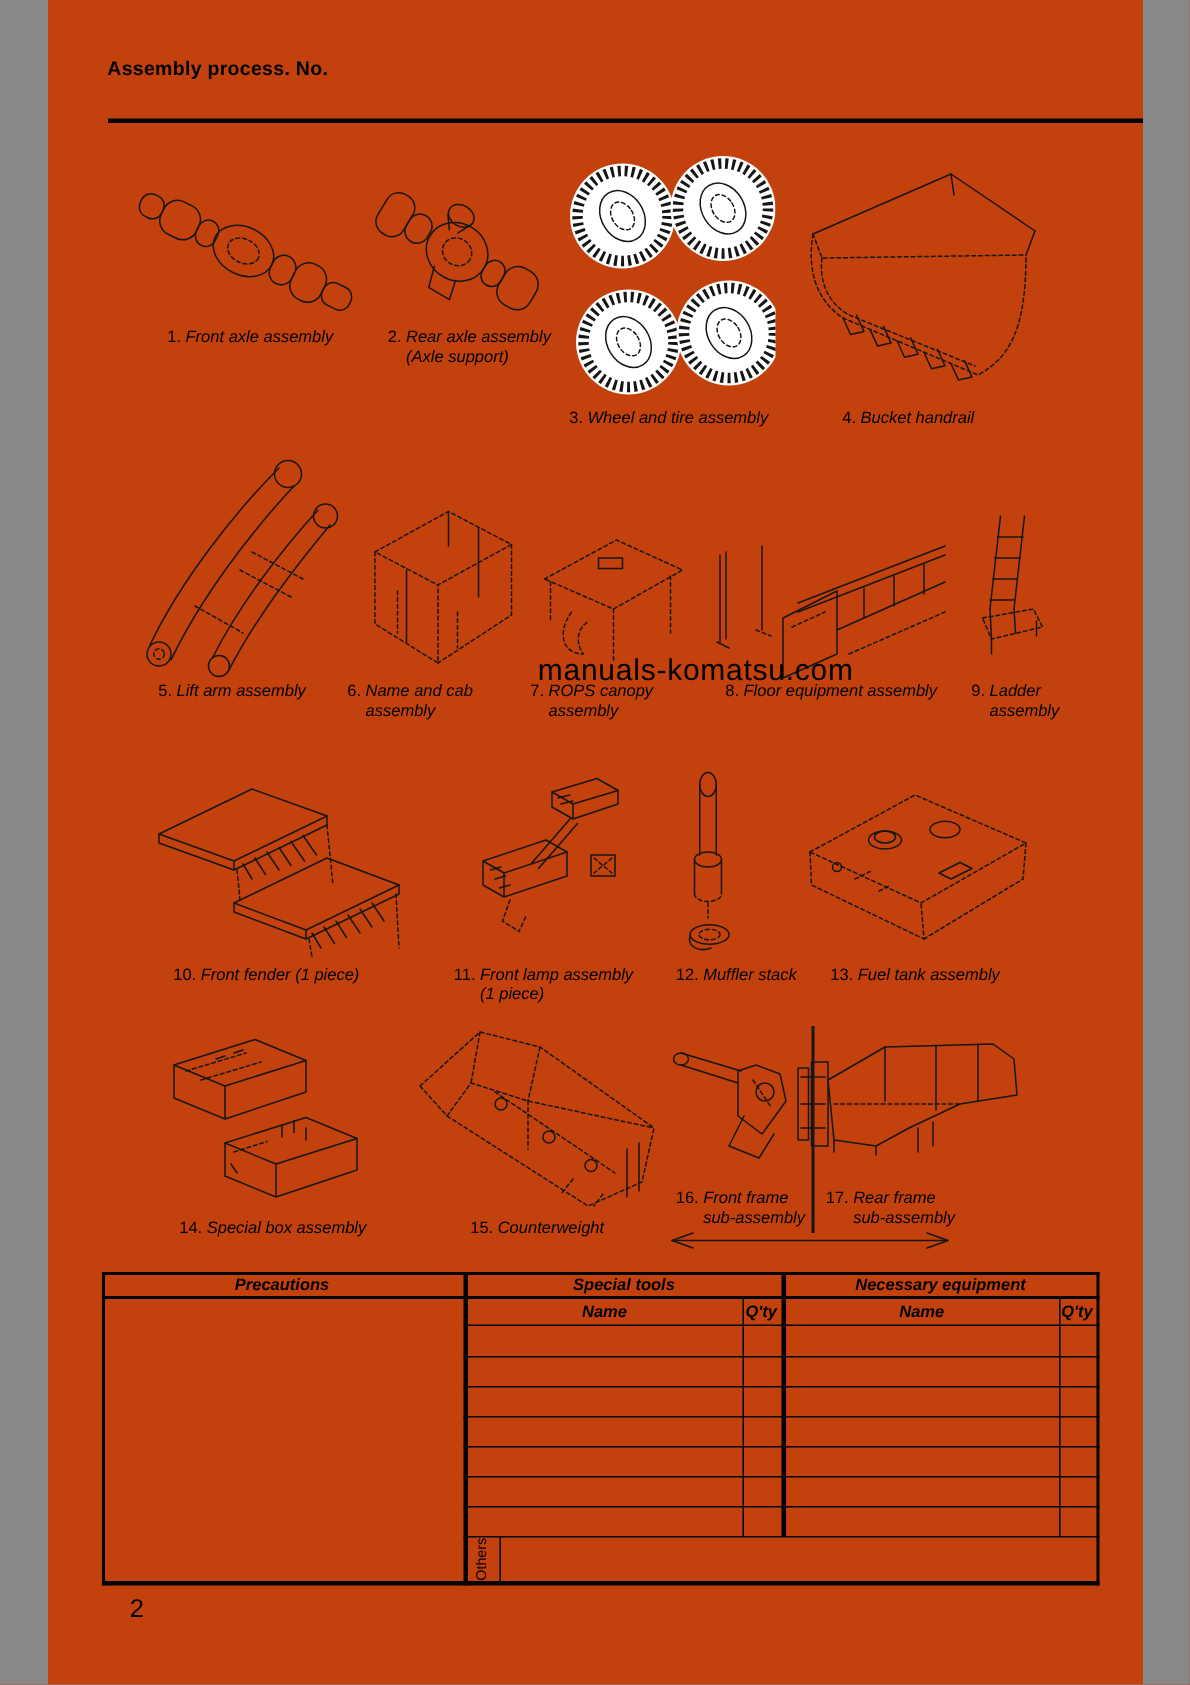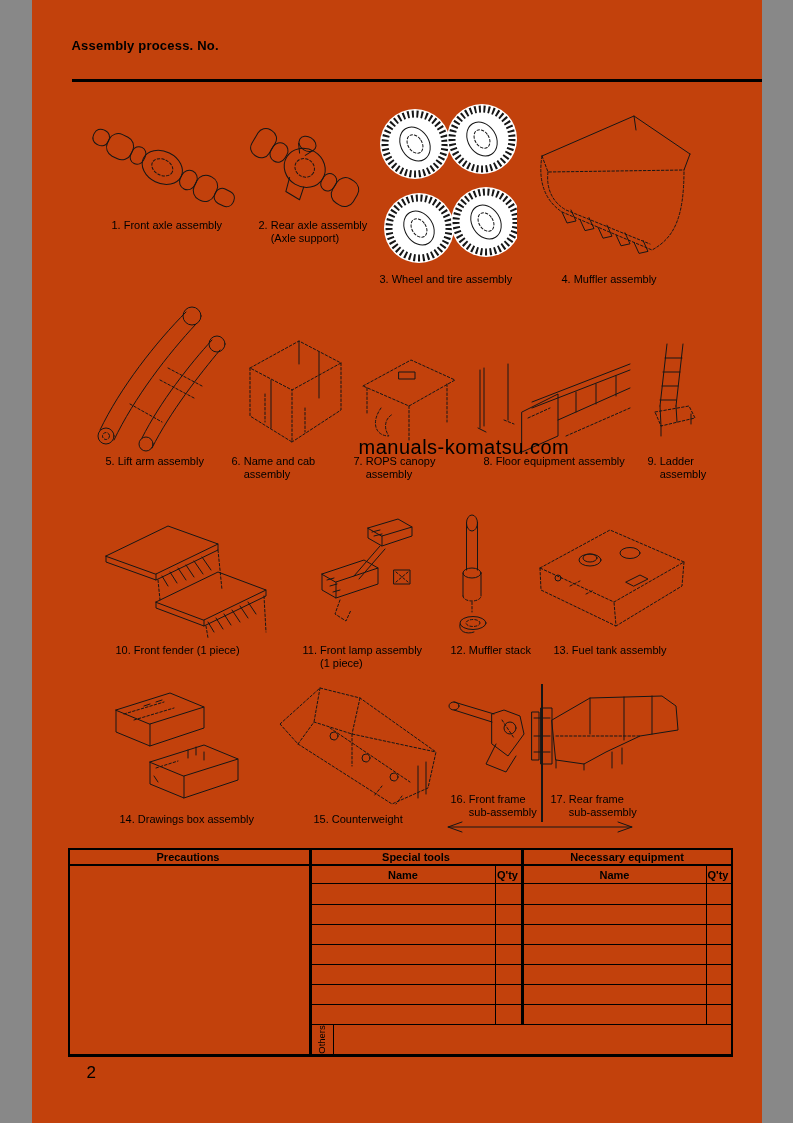--- a/index.html
+++ b/index.html
@@ -12,26 +12,26 @@
   .kicker{position:absolute;left:40px;top:38px;font-size:13px;font-weight:bold;letter-spacing:.2px;}
   .title{position:absolute;left:40px;top:52px;font-size:20px;font-weight:bold;letter-spacing:.2px;}
   .title .code{margin-right:26px;}
   .rule{position:absolute;left:40px;top:79px;width:713px;height:3px;background:#000;}
   
   .fig{position:absolute;z-index:1;}
   .s{fill:none;stroke:#161616;stroke-width:1;stroke-linecap:round;stroke-linejoin:round;}
   .d{fill:none;stroke:#161616;stroke-width:1;stroke-linecap:round;stroke-linejoin:round;stroke-dasharray:2.5,2;}
   .tread{fill:none;stroke:#161616;stroke-width:7;stroke-dasharray:2,2.6;}
   .cap{position:absolute;display:flex;gap:3px;font-size:11px;line-height:12.5px;white-space:nowrap;z-index:2;}
-  .cap .lines{display:flex;flex-direction:column;}
+  .cap .lines{display:flex;flex-direction:column;font-style:italic;}
   
   .watermark{position:absolute;left:327px;top:436px;font-size:20px;font-weight:400;letter-spacing:.5px;color:#000;z-index:5;}
   
   .hl,.vl{position:absolute;background:#000;z-index:1;}
-  .tbl-h{position:absolute;font-size:11px;font-weight:bold;text-align:center;z-index:2;}
+  .tbl-h{position:absolute;font-size:11px;font-weight:bold;text-align:center;z-index:2;font-style:italic;}
   .others-cell{position:absolute;left:277px;top:1024px;width:25px;height:30px;display:flex;align-items:center;justify-content:center;z-index:2;}
   .others-cell span{transform:rotate(-90deg);font-size:9.5px;white-space:nowrap;}
   .pageno{position:absolute;left:55px;top:1063px;font-size:17px;}
   .splitline{position:absolute;left:509px;top:684px;width:2px;height:138px;background:#161616;z-index:1;}
 </style>
 </head>
 <body>
 
 <div class="page">
 
@@ -120,21 +120,21 @@
   </div>
   <div class="cap" style="left:348px;top:273px">
     <span>3.</span>
     <span class="lines">
         <span>Wheel and tire assembly</span>
       </span>
   </div>
   <div class="cap" style="left:530px;top:273px">
     <span>4.</span>
     <span class="lines">
-        <span>Muffler assembly</span>
+        <span>Bucket handrail</span>
       </span>
   </div>
 
   <svg class="fig" style="left:58px;top:284px" width="145" height="172" viewBox="0 0 145 172">
     <circle class="s" cx="16" cy="152" r="8"></circle>
       <circle class="d" cx="16" cy="152" r="3.5"></circle>
     <path class="s" d="M10,146 C30,104 66,58 96,28"></path>
     <path class="s" d="M24,156 C44,114 78,70 106,40"></path>
     <circle class="s" cx="102" cy="32" r="9"></circle>
     <circle class="s" cx="56" cy="160" r="7"></circle>
@@ -339,21 +339,21 @@
 
   <svg class="fig" style="left:410px;top:818px" width="196" height="18" viewBox="0 0 196 18">
     <line class="s" x1="6" y1="9" x2="190" y2="9"></line>
     <path class="s" d="M20,4 L6,9 L20,14"></path>
     <path class="s" d="M176,4 L190,9 L176,14"></path>
   </svg>
 
   <div class="cap" style="left:88px;top:813px">
     <span>14.</span>
     <span class="lines">
-        <span>Drawings box assembly</span>
+        <span>Special box assembly</span>
       </span>
   </div>
   <div class="cap" style="left:282px;top:813px">
     <span>15.</span>
     <span class="lines">
         <span>Counterweight</span>
       </span>
   </div>
   <div class="cap" style="left:419px;top:793px">
     <span>16.</span>

